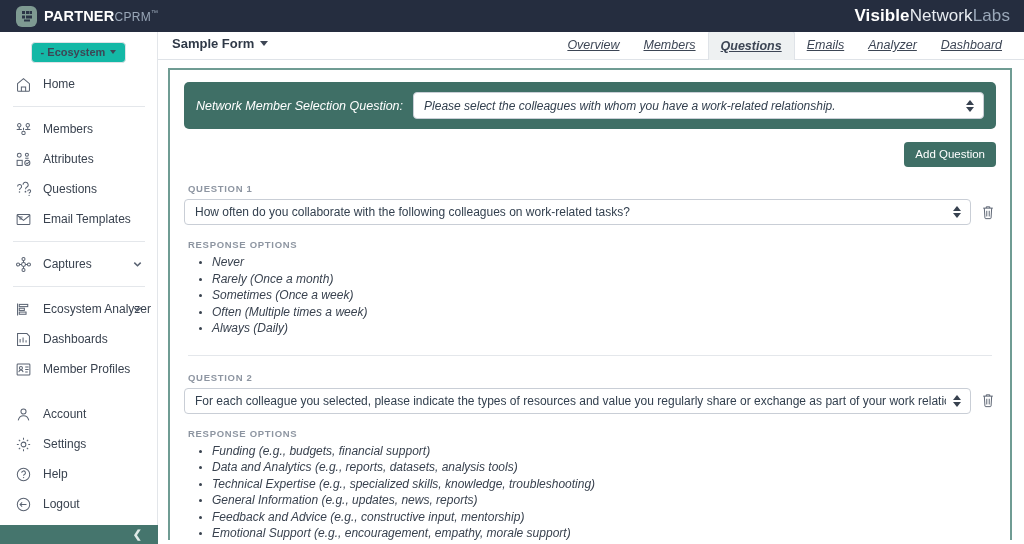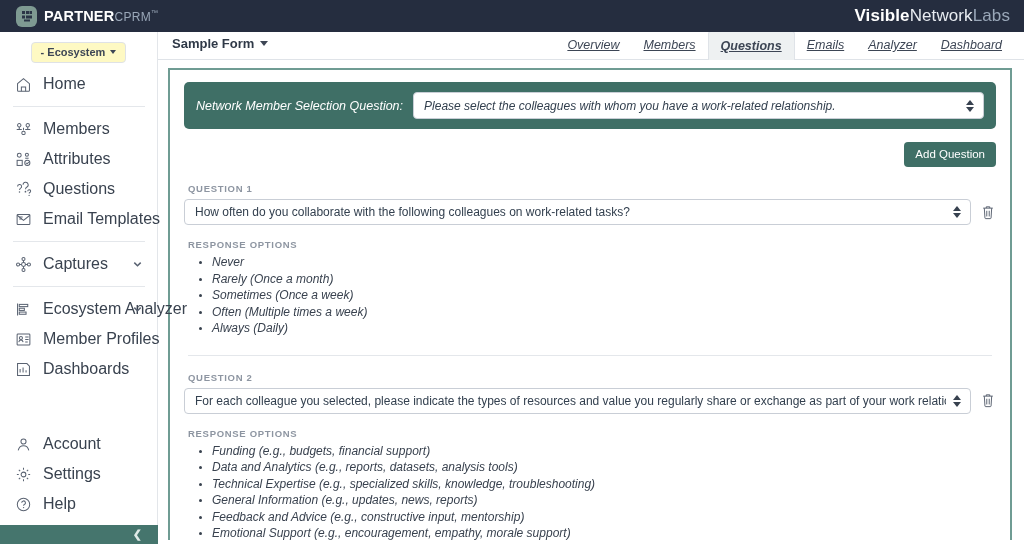--- a/index.html
+++ b/index.html
@@ -46,21 +46,21 @@
   
   .sidebar {
     position: absolute; left: 0; top: 32px;
     width: 158px; height: 512px;
     background: #ffffff;
     border-right: 1px solid #e3e6ea;
     z-index: 20;
   }
   .eco-wrap { padding: 10px 0 6px 0; display: flex; justify-content: center; }
   .eco-btn {
-    background: #fef9c3;
+    background: #14b8a6;
     border: 1px solid #dfe2e6;
     border-radius: 4px;
     font-size: 11px; color: #3d4655;
     padding: 3px 9px 4px 9px;
     display: inline-flex; align-items: center; gap: 5px;
     cursor: pointer;
     font-weight: 600;
   }
   .eco-btn .caret {
     width: 0; height: 0;
@@ -69,21 +69,21 @@
     border-top: 4px solid #3d4655;
     display: inline-block;
   }
 
   .nav-group { padding: 0 0 0 0; }
   .nav-item {
     display: flex; align-items: center;
     height: 30px;
     padding-left: 13px;
     color: #39424f;
-    font-size: 16px;
+    font-size: 12px;
     cursor: pointer;
     position: relative;
   }
   .nav-item .ico {
     width: 20px; height: 20px;
     margin-right: 10px;
     flex: 0 0 20px;
     display: flex; align-items: center; justify-content: center;
     color: #5a6372;
   }
@@ -397,38 +397,38 @@
       <span class="chev">
         <svg width="11" height="11" viewBox="0 0 12 12" fill="none" stroke="currentColor" stroke-width="1.6">
             <path d="M2.5 4.5L6 8l3.5-3.5"></path>
           </svg>
       </span>
     </div>
 
     <div class="nav-item">
       <span class="ico">
         <svg width="17" height="17" viewBox="0 0 20 20" fill="none" stroke="currentColor" stroke-width="1.2">
+          <path d="M3 3h11l3 3v11H3z"></path>
+            <path d="M6 13.5v-4M9.5 13.5v-6M13 13.5v-2.5"></path>
+        </svg>
+      </span>
+      <span class="lbl">Dashboards</span>
+    </div>
+
+    <div class="nav-item">
+      <span class="ico">
+        <svg width="17" height="17" viewBox="0 0 20 20" fill="none" stroke="currentColor" stroke-width="1.2">
           <rect x="2.5" y="3.5" width="15" height="13" rx="1"></rect>
           <circle cx="7" cy="8.2" r="1.8"></circle>
             <path d="M4.4 13c.5-1.6 1.5-2.3 2.6-2.3s2.1.7 2.6 2.3"></path>
           <path d="M12 7h4M12 10h4M12 13h3"></path>
         </svg>
       </span>
       <span class="lbl">Member Profiles</span>
     </div>
-
-    <div class="nav-item">
-      <span class="ico">
-        <svg width="17" height="17" viewBox="0 0 20 20" fill="none" stroke="currentColor" stroke-width="1.2">
-          <path d="M3 3h11l3 3v11H3z"></path>
-            <path d="M6 13.5v-4M9.5 13.5v-6M13 13.5v-2.5"></path>
-        </svg>
-      </span>
-      <span class="lbl">Dashboards</span>
-    </div>
   </div>
 
   <div class="nav-bottom">
     <div class="nav-item">
       <span class="ico">
         <svg width="17" height="17" viewBox="0 0 20 20" fill="none" stroke="currentColor" stroke-width="1.2">
           <circle cx="10" cy="6.5" r="3"></circle>
             <path d="M3.8 17c.7-3.8 3.2-5.6 6.2-5.6s5.5 1.8 6.2 5.6"></path>
         </svg>
       </span>
@@ -445,20 +445,29 @@
     </div>
     <div class="nav-item">
       <span class="ico">
         <svg width="17" height="17" viewBox="0 0 20 20" fill="none" stroke="currentColor" stroke-width="1.2">
           <circle cx="10" cy="10" r="7.3"></circle>
           <path d="M7.9 8a2.2 2.2 0 1 1 3 2c-.6.3-.8.8-.8 1.5"></path>
           <circle cx="10.1" cy="13.6" r=".8" fill="currentColor" stroke="none"></circle>
         </svg>
       </span>
       <span class="lbl">Help</span>
+    </div>
+    <div class="nav-item">
+      <span class="ico">
+        <svg width="17" height="17" viewBox="0 0 20 20" fill="none" stroke="currentColor" stroke-width="1.2">
+          <circle cx="10" cy="10" r="7.3"></circle>
+          <path d="M13.5 10H6M8.4 7.6L6 10l2.4 2.4"></path>
+        </svg>
+      </span>
+      <span class="lbl">Logout</span>
     </div>
   </div>
 
   <div class="side-footer">
     <span class="fchev">❮</span>
   </div>
 </div>
 
 <div class="content">
 

